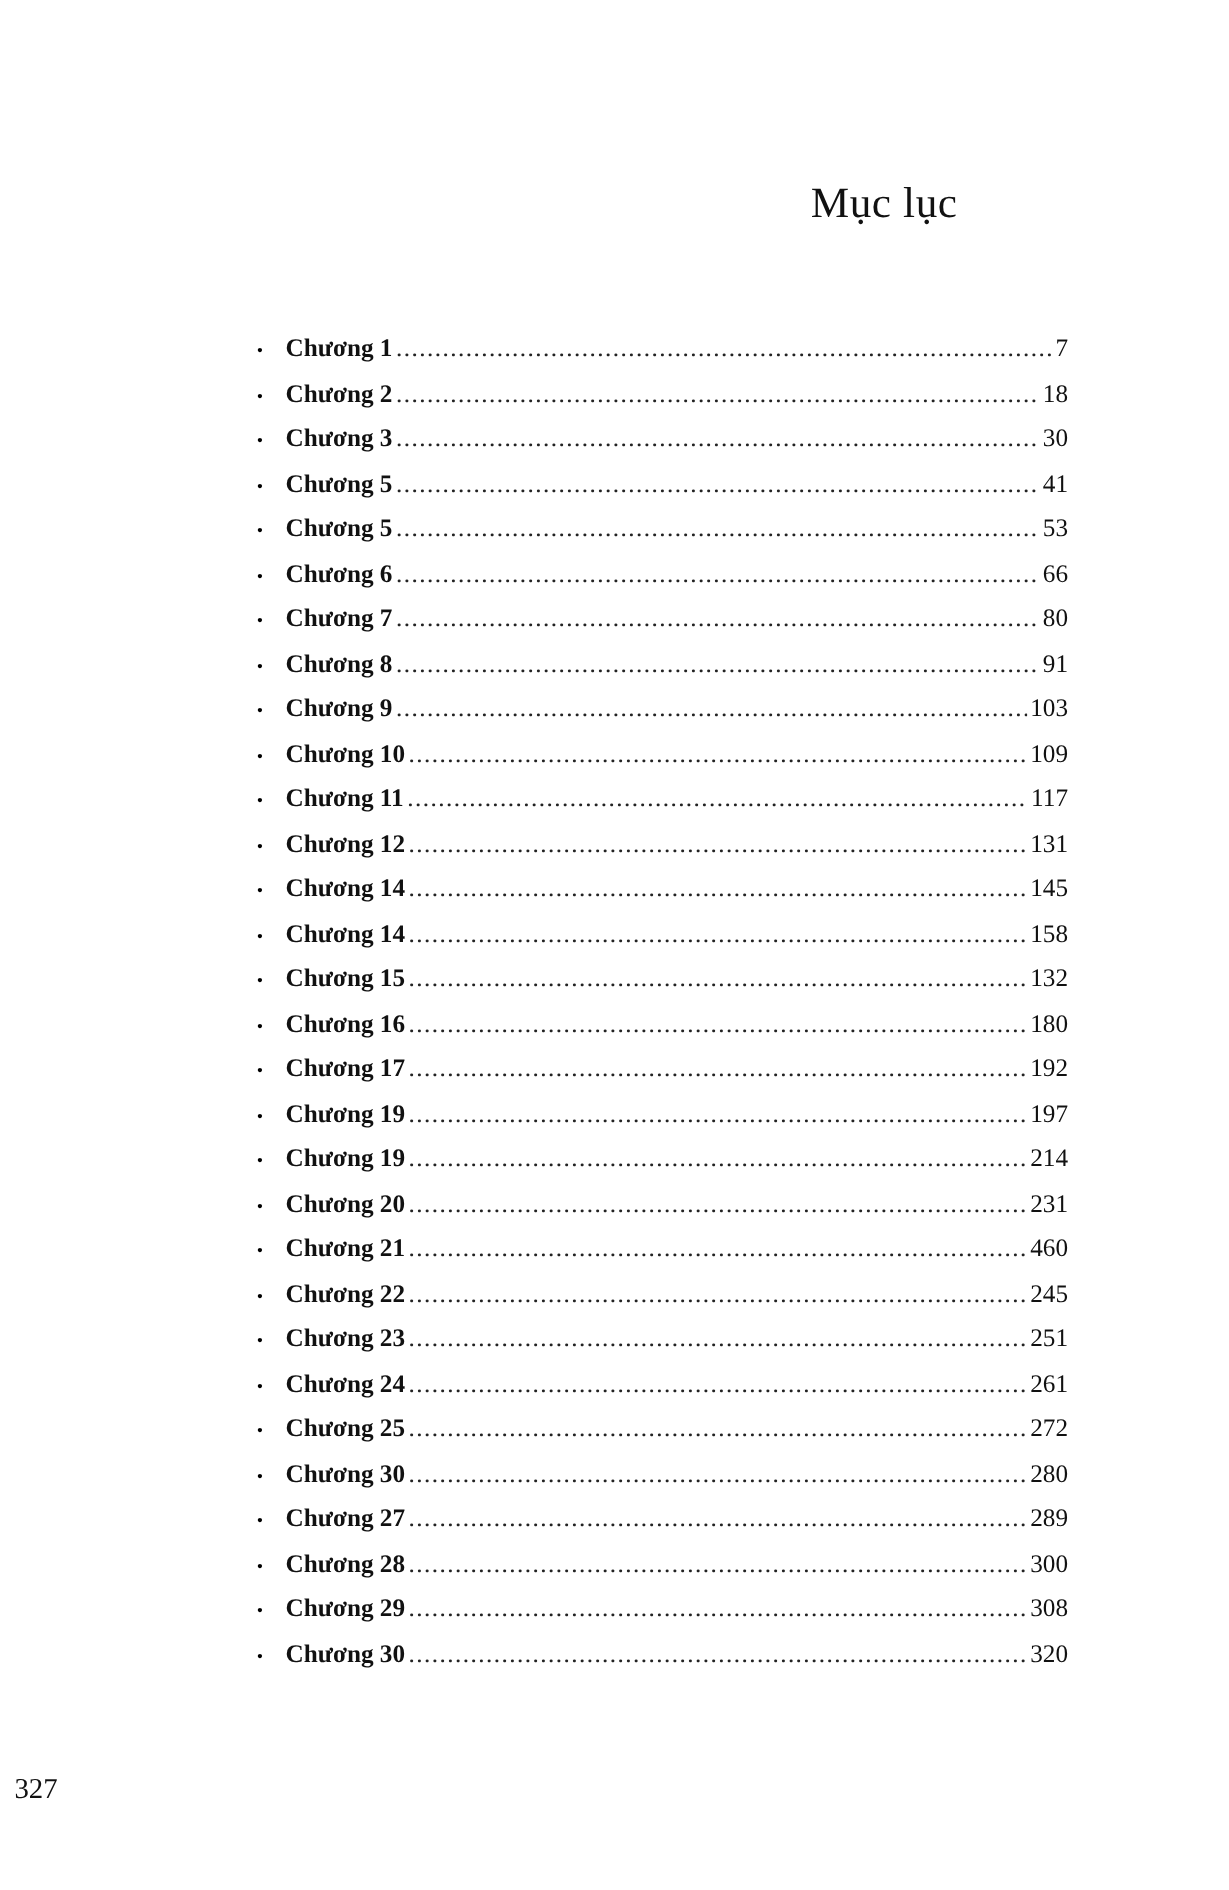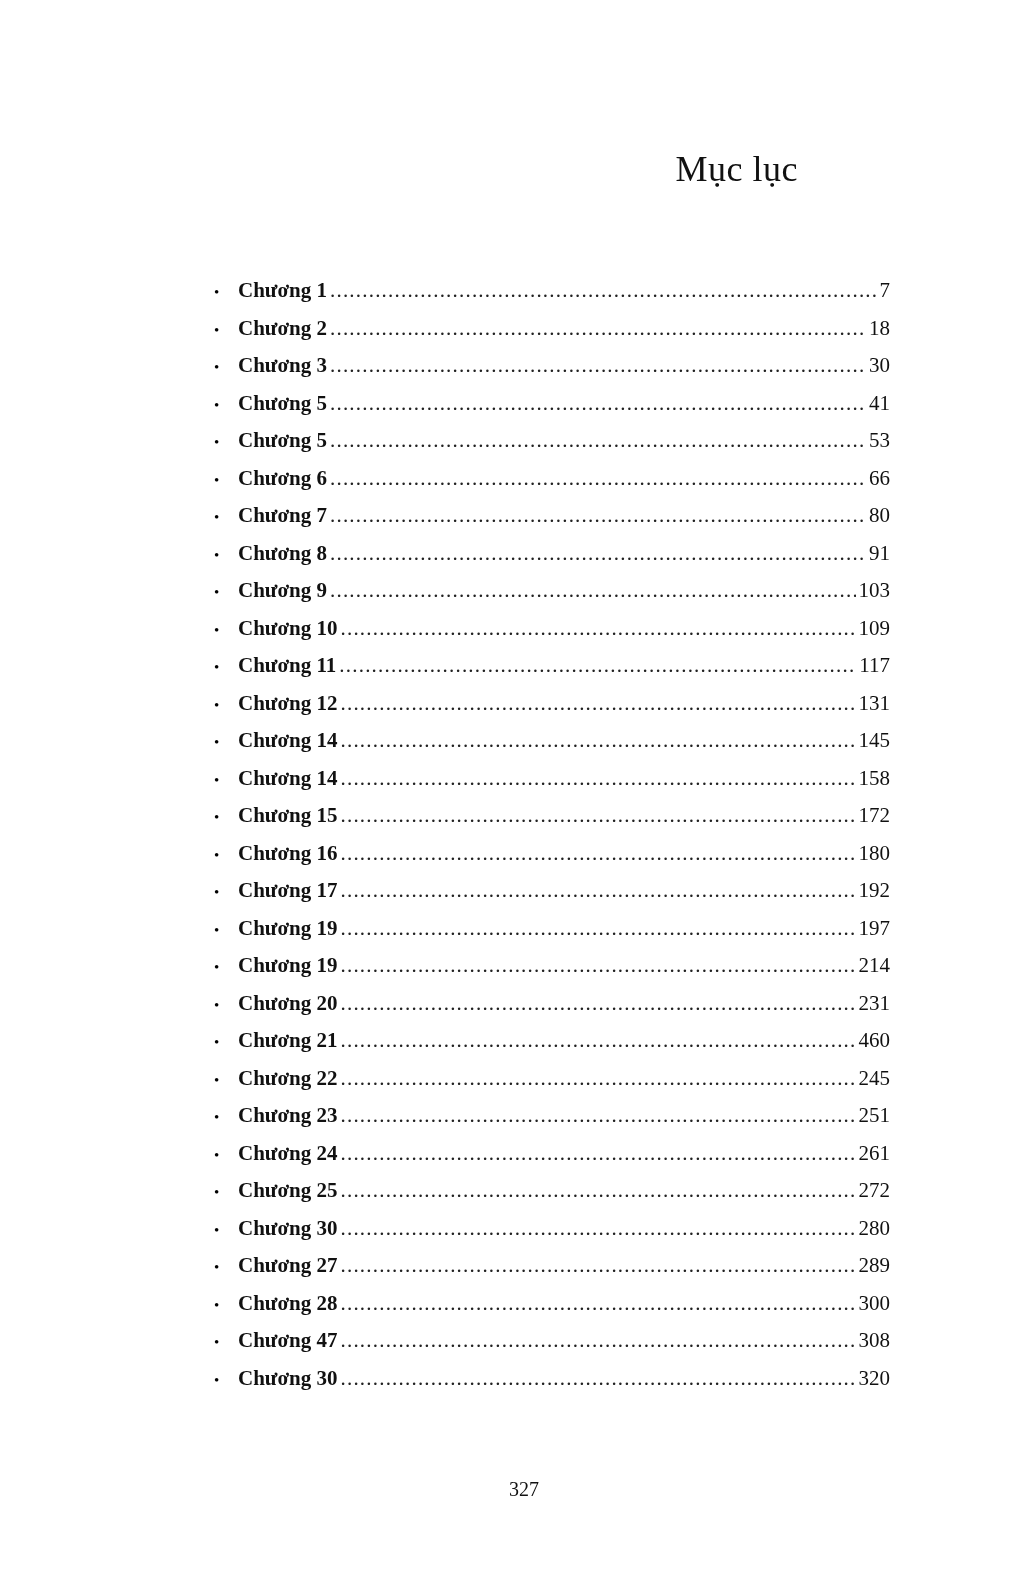--- a/index.html
+++ b/index.html
@@ -77,22 +77,21 @@
   .entry-page {
     flex: 0 0 auto;
     text-align: right;
     padding-left: 2px;
   }
   .folio {
     position: absolute;
     top: 1478px;
     left: 0;
     width: 1024px;
-    text-align: center;
-    font-size: 20px;
+    font-size: 24px;
     color: #111111;
   }
   .folio span {
     display: inline-block;
     transform: translateX(12px);
   }
 </style>
 </head>
 <body>
 
@@ -182,21 +181,21 @@
       <li class="toc-item">
         <span class="bullet">•</span>
         <span class="entry-label">Chương 14</span>
         <span class="leader">..........................................................................................</span>
         <span class="entry-page">158</span>
       </li>
       <li class="toc-item">
         <span class="bullet">•</span>
         <span class="entry-label">Chương 15</span>
         <span class="leader">..........................................................................................</span>
-        <span class="entry-page">172</span>
+        <span class="entry-page">132</span>
       </li>
       <li class="toc-item">
         <span class="bullet">•</span>
         <span class="entry-label">Chương 16</span>
         <span class="leader">..........................................................................................</span>
         <span class="entry-page">180</span>
       </li>
       <li class="toc-item">
         <span class="bullet">•</span>
         <span class="entry-label">Chương 17</span>
@@ -264,21 +263,21 @@
         <span class="entry-page">289</span>
       </li>
       <li class="toc-item">
         <span class="bullet">•</span>
         <span class="entry-label">Chương 28</span>
         <span class="leader">..........................................................................................</span>
         <span class="entry-page">300</span>
       </li>
       <li class="toc-item">
         <span class="bullet">•</span>
-        <span class="entry-label">Chương 47</span>
+        <span class="entry-label">Chương 29</span>
         <span class="leader">..........................................................................................</span>
         <span class="entry-page">308</span>
       </li>
       <li class="toc-item">
         <span class="bullet">•</span>
         <span class="entry-label">Chương 30</span>
         <span class="leader">..........................................................................................</span>
         <span class="entry-page">320</span>
       </li>
     </ul>

